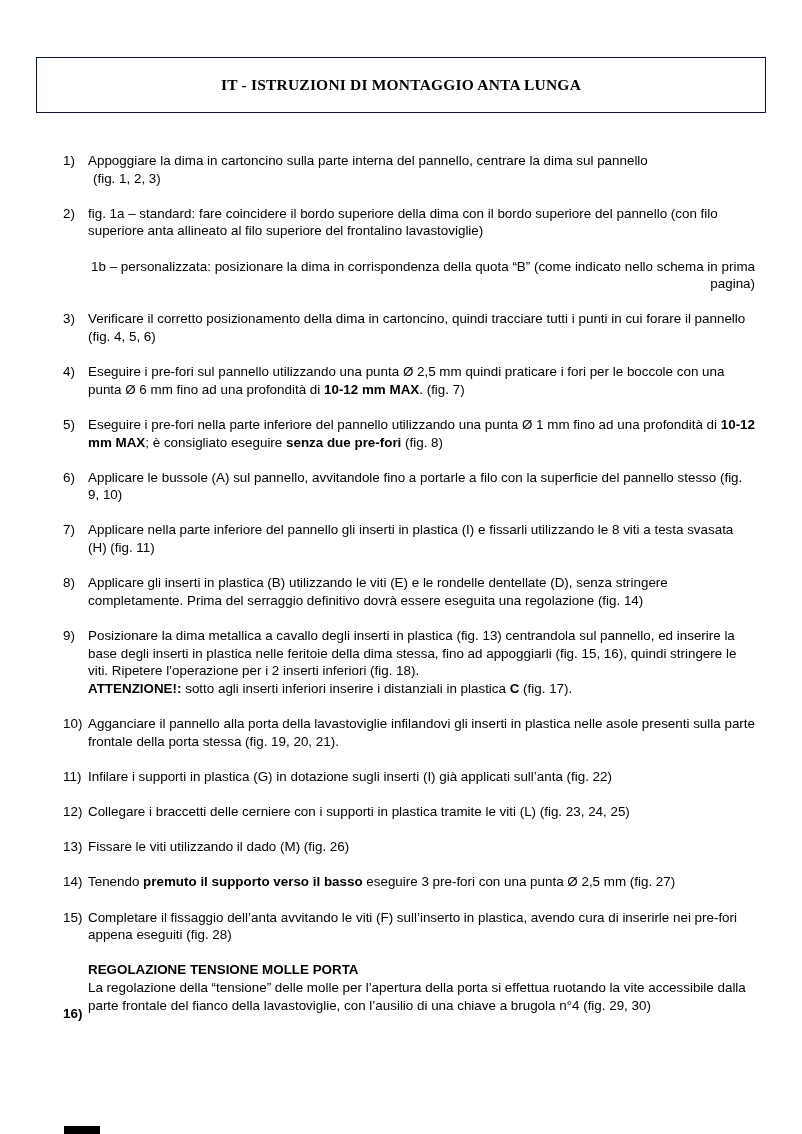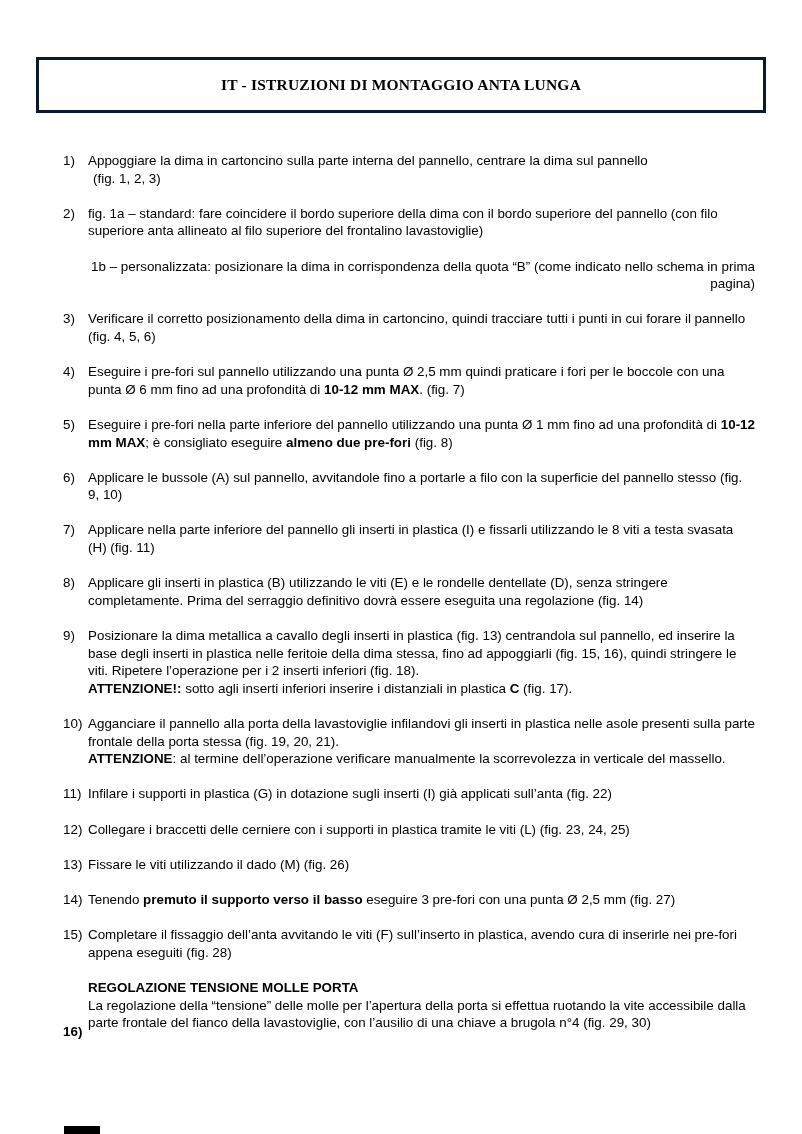--- a/index.html
+++ b/index.html
@@ -16,21 +16,21 @@
     position: absolute;
     inset: 0;
     background: #ffffff;
   }
   .title-box {
     position: absolute;
     left: 36px;
     top: 57px;
     width: 730px;
     height: 56px;
-    border: 3px solid #0f172a;
+    border: 1px solid #0f172a;
     box-sizing: border-box;
     display: flex;
     align-items: center;
     justify-content: center;
   }
   .doc-title {
     font-family: "Liberation Serif", "DejaVu Serif", serif;
     font-weight: bold;
     font-size: 15.5px;
     letter-spacing: 0.2px;
@@ -100,21 +100,21 @@
       </div>
       <div class="item">
         <span class="num">4)</span>
         <div class="content">
           <div class="para"><span>Eseguire i pre-fori sul pannello utilizzando una punta Ø 2,5 mm quindi praticare i fori per le boccole con una punta Ø 6 mm fino ad una profondità di </span><span class="bold">10-12 mm MAX</span><span>. (fig. 7)</span></div>
         </div>
       </div>
       <div class="item">
         <span class="num">5)</span>
         <div class="content">
-          <div class="para"><span>Eseguire i pre-fori nella parte inferiore del pannello utilizzando una punta Ø 1 mm fino ad una profondità di </span><span class="bold">10-12 mm MAX</span><span>; è consigliato eseguire </span><span class="bold">almeno due pre-fori</span><span> (fig. 8)</span></div>
+          <div class="para"><span>Eseguire i pre-fori nella parte inferiore del pannello utilizzando una punta Ø 1 mm fino ad una profondità di </span><span class="bold">10-12 mm MAX</span><span>; è consigliato eseguire </span><span class="bold">senza due pre-fori</span><span> (fig. 8)</span></div>
         </div>
       </div>
       <div class="item">
         <span class="num">6)</span>
         <div class="content">
           <div class="para"><span>Applicare le bussole (A) sul pannello, avvitandole fino a portarle a filo con la superficie del pannello stesso (fig. 9, 10)</span></div>
         </div>
       </div>
       <div class="item">
         <span class="num">7)</span>
@@ -132,21 +132,20 @@
         <span class="num">9)</span>
         <div class="content">
           <div class="para"><span>Posizionare la dima metallica a cavallo degli inserti in plastica (fig. 13) centrandola sul pannello, ed inserire la base degli inserti in plastica nelle feritoie della dima stessa, fino ad appoggiarli (fig. 15, 16), quindi stringere le viti. Ripetere l’operazione per i 2 inserti inferiori (fig. 18).</span></div>
           <div class="para"><span class="bold">ATTENZIONE!:</span><span> sotto agli inserti inferiori inserire i distanziali in plastica </span><span class="bold">C</span><span> (fig. 17).</span></div>
         </div>
       </div>
       <div class="item">
         <span class="num">10)</span>
         <div class="content">
           <div class="para"><span>Agganciare il pannello alla porta della lavastoviglie infilandovi gli inserti in plastica nelle asole presenti sulla parte frontale della porta stessa (fig. 19, 20, 21).</span></div>
-          <div class="para"><span class="bold">ATTENZIONE</span><span>: al termine dell’operazione verificare manualmente la scorrevolezza in verticale del massello.</span></div>
         </div>
       </div>
       <div class="item">
         <span class="num">11)</span>
         <div class="content">
           <div class="para"><span>Infilare i supporti in plastica (G) in dotazione sugli inserti (I) già applicati sull’anta (fig. 22)</span></div>
         </div>
       </div>
       <div class="item">
         <span class="num">12)</span>

